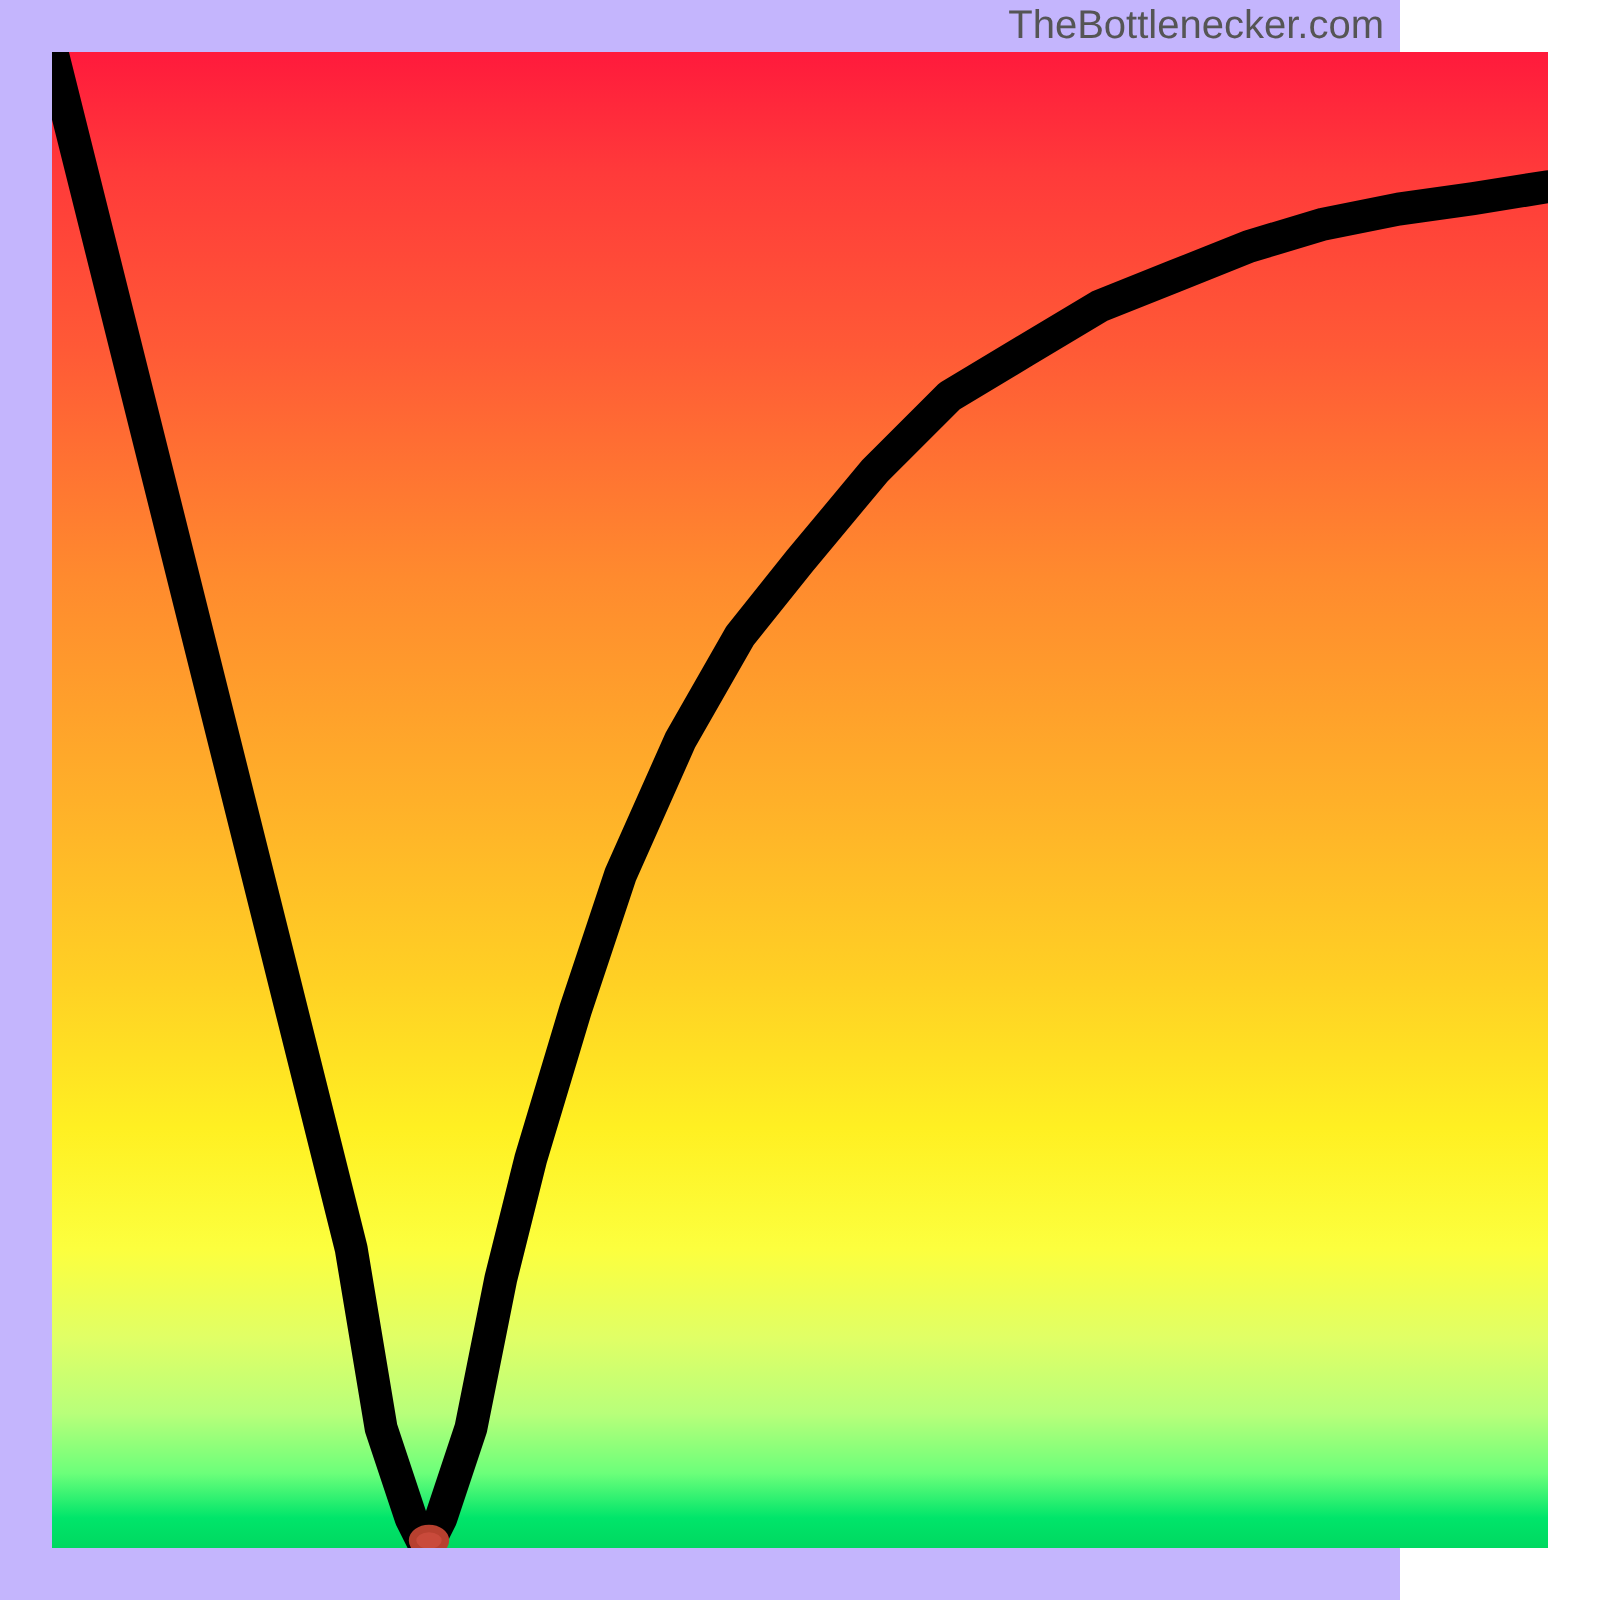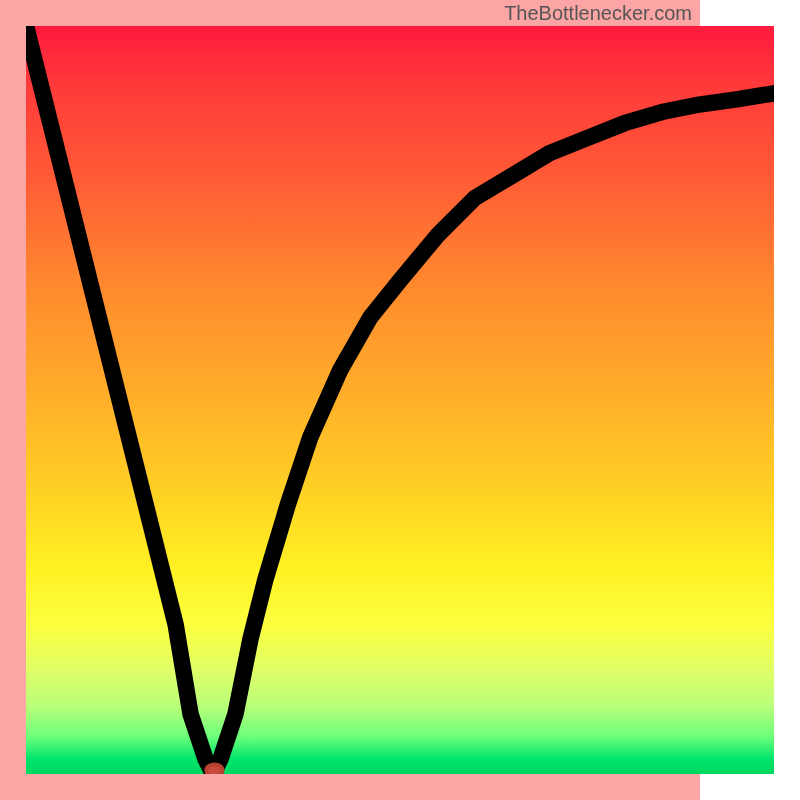--- a/index.html
+++ b/index.html
@@ -1,17 +1,17 @@
 <!DOCTYPE html>
 <html><head>
 <meta charset="utf-8">
 <style>
   * { margin: 0; padding: 0; box-sizing: border-box; }
   html, body { width: 800px; height: 800px; overflow: hidden; background: #fff; }
-  .page { position: relative; width: 700px; height: 800px; background: #fca5a5; }
+  .page { position: relative; width: 700px; height: 800px; background: #c4b5fd; }
   .watermark {
     position: absolute;
     top: 2px;
     right: 8px;
     color: #555;
     font-family: Arial, Helvetica, sans-serif;
     font-size: 20px;
     user-select: none;
     z-index: 10;
   }

